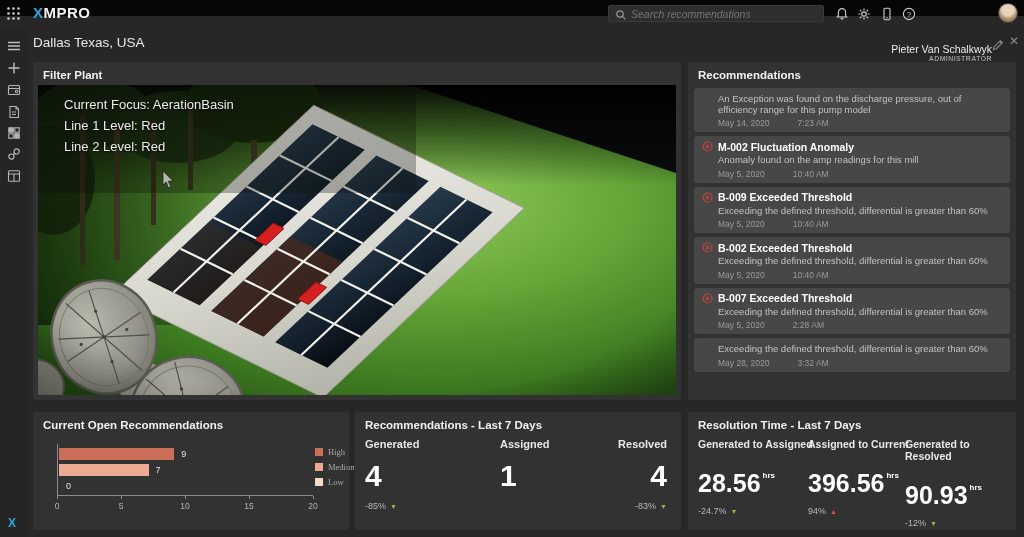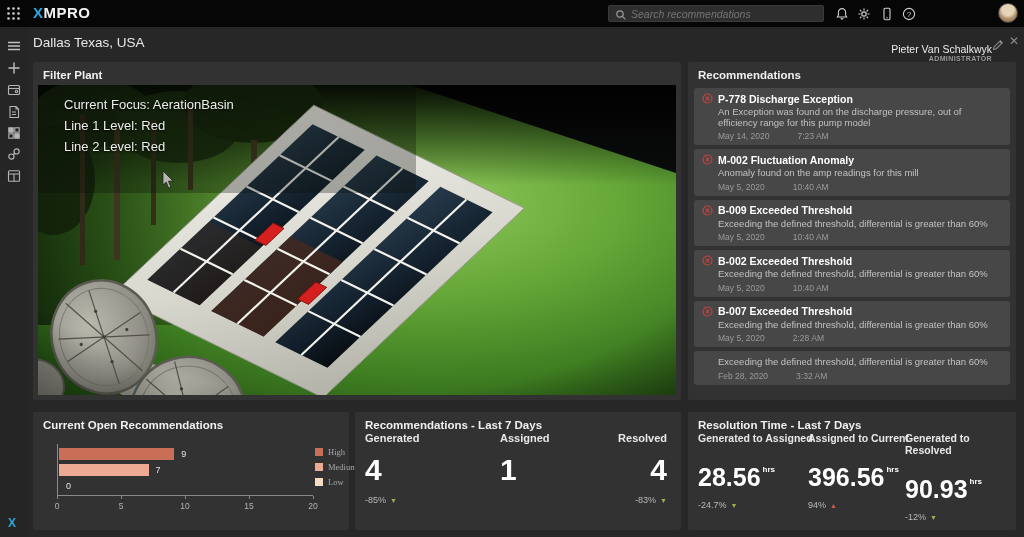--- a/index.html
+++ b/index.html
@@ -1,20 +1,20 @@
 <!DOCTYPE html>
 <html><head>
 <meta charset="utf-8">
 <style>
   * { margin:0; padding:0; box-sizing:border-box; }
   html,body { width:1024px; height:537px; background:#272727; overflow:hidden;
               font-family:"Liberation Sans", sans-serif; }
 
   
-  #topbar { position:absolute; left:0; top:0; width:1024px; height:27px; background:#060606; z-index:20; }
+  #topbar { position:absolute; left:0; top:0; width:1024px; height:16px; background:#060606; z-index:20; }
   #appgrid { position:absolute; left:6px; top:6px; width:15px; height:15px; cursor:pointer; }
   #logo { position:absolute; left:33px; top:4px; font-size:15px; font-weight:bold; letter-spacing:.5px; color:#f2f2f2; }
   #logo .lx { color:#2aa9e0; }
   #search { position:absolute; left:608px; top:5px; width:216px; height:17px; background:#2e2e2e;
             border:1px solid #3a3a3a; border-radius:2px; }
   #search svg { position:absolute; left:6px; top:3px; }
   #search input { position:absolute; left:22px; top:0; width:188px; height:15px; background:transparent; border:0;
             color:#a5a5a5; font-style:italic; font-size:10.5px; font-family:"Liberation Sans",sans-serif; outline:none; }
   .tb-icon { position:absolute; top:7px; width:14px; height:14px; cursor:pointer; }
   #user-block { position:absolute; right:32px; top:3px; text-align:right; }
@@ -68,21 +68,21 @@
   .bar-val { position:absolute; font-size:9px; color:#e2e2e2; }
   #chart-xaxis { position:absolute; left:24px; top:86px; width:256px; height:12px; }
   .xtick { position:absolute; top:3px; transform:translateX(-50%); font-size:8.5px; color:#b2b2b2; }
   .xtick-mark { position:absolute; top:-2px; width:1px; height:3px; background:#8a8a8a; }
   #chart-legend { position:absolute; left:282px; top:35px; }
   .lg-row { display:flex; align-items:center; margin-bottom:5px; cursor:pointer;font-family:Liberation Serif, serif; }
   .lg-swatch { width:8px; height:8px; margin-right:5px; flex:none; }
   .lg-label { font-size:8.5px; color:#a8a8a8; }
 
   
-  .kpi-col { position:absolute; top:20px; }
+  .kpi-col { position:absolute; top:26px; }
   .kpi-label { font-size:11px; font-weight:bold; color:#e8e8e8; }
   .kpi-value { margin-top:10px; font-size:30px; font-weight:bold; color:#fff; line-height:32px; }
   .kpi-value sup { font-size:8px; font-weight:bold; vertical-align:18px; margin-left:2px; }
   .kpi-delta { margin-top:9px; font-size:9px; color:#b9b9b9; }
   .kpi-sm .kpi-label { font-size:10.5px; }
   .kpi-sm .kpi-value { font-size:25px; line-height:28px; margin-top:12px; }
   .kpi-sm .kpi-value sup { vertical-align:14px;text-align:center; }
   .arrow { font-size:7px; margin-left:4px; }
   .arrow.down { color:#9ab04a; }
   .arrow.up { color:#d4564a; }
@@ -362,29 +362,20 @@
       <div>Line 1 Level: Red</div>
       <div>Line 2 Level: Red</div>
     </div>
   </div>
 </div>
 
 <div id="rec-panel" class="panel">
   <div class="panel-title">Recommendations</div>
   <div id="rec-list">
       <div class="rec-card">
-    <div class="rec-head">
-      <span class="rec-icon">
-            <svg viewBox="0 0 12 12">
-              <circle cx="6" cy="6" r="4.9" fill="none" stroke="#c0443e" stroke-width="1.3"></circle>
-              <path d="M4.1 4.1l3.8 3.8M7.9 4.1 4.1 7.9" stroke="#c0443e" stroke-width="1.2"></path>
-            </svg>
-          </span>
-      <span class="rec-title">P-778 Discharge Exception</span>
-    </div>
     <div class="rec-desc">An Exception was found on the discharge pressure, out of efficiency range for this pump model</div>
     <div class="rec-meta">
       <span>May 14, 2020</span>
       <span>7:23 AM</span>
     </div>
   </div>
       <div class="rec-card">
     <div class="rec-head">
       <span class="rec-icon">
             <svg viewBox="0 0 12 12">
@@ -444,21 +435,21 @@
     </div>
     <div class="rec-desc">Exceeding the defined threshold, differential is greater than 60%</div>
     <div class="rec-meta">
       <span>May 5, 2020</span>
       <span>2:28 AM</span>
     </div>
   </div>
       <div class="rec-card">
     <div class="rec-desc">Exceeding the defined threshold, differential is greater than 60%</div>
     <div class="rec-meta">
-      <span>Feb 28, 2020</span>
+      <span>May 28, 2020</span>
       <span>3:32 AM</span>
     </div>
   </div>
     </div>
 </div>
 
 <div id="chart-panel" class="panel">
   <div class="panel-title">Current Open Recommendations</div>
   <div id="chart-plot">
       <div class="bar" style="left: 1px; top: 4px; width: 115.2px; background: rgb(201, 111, 88);"></div>

